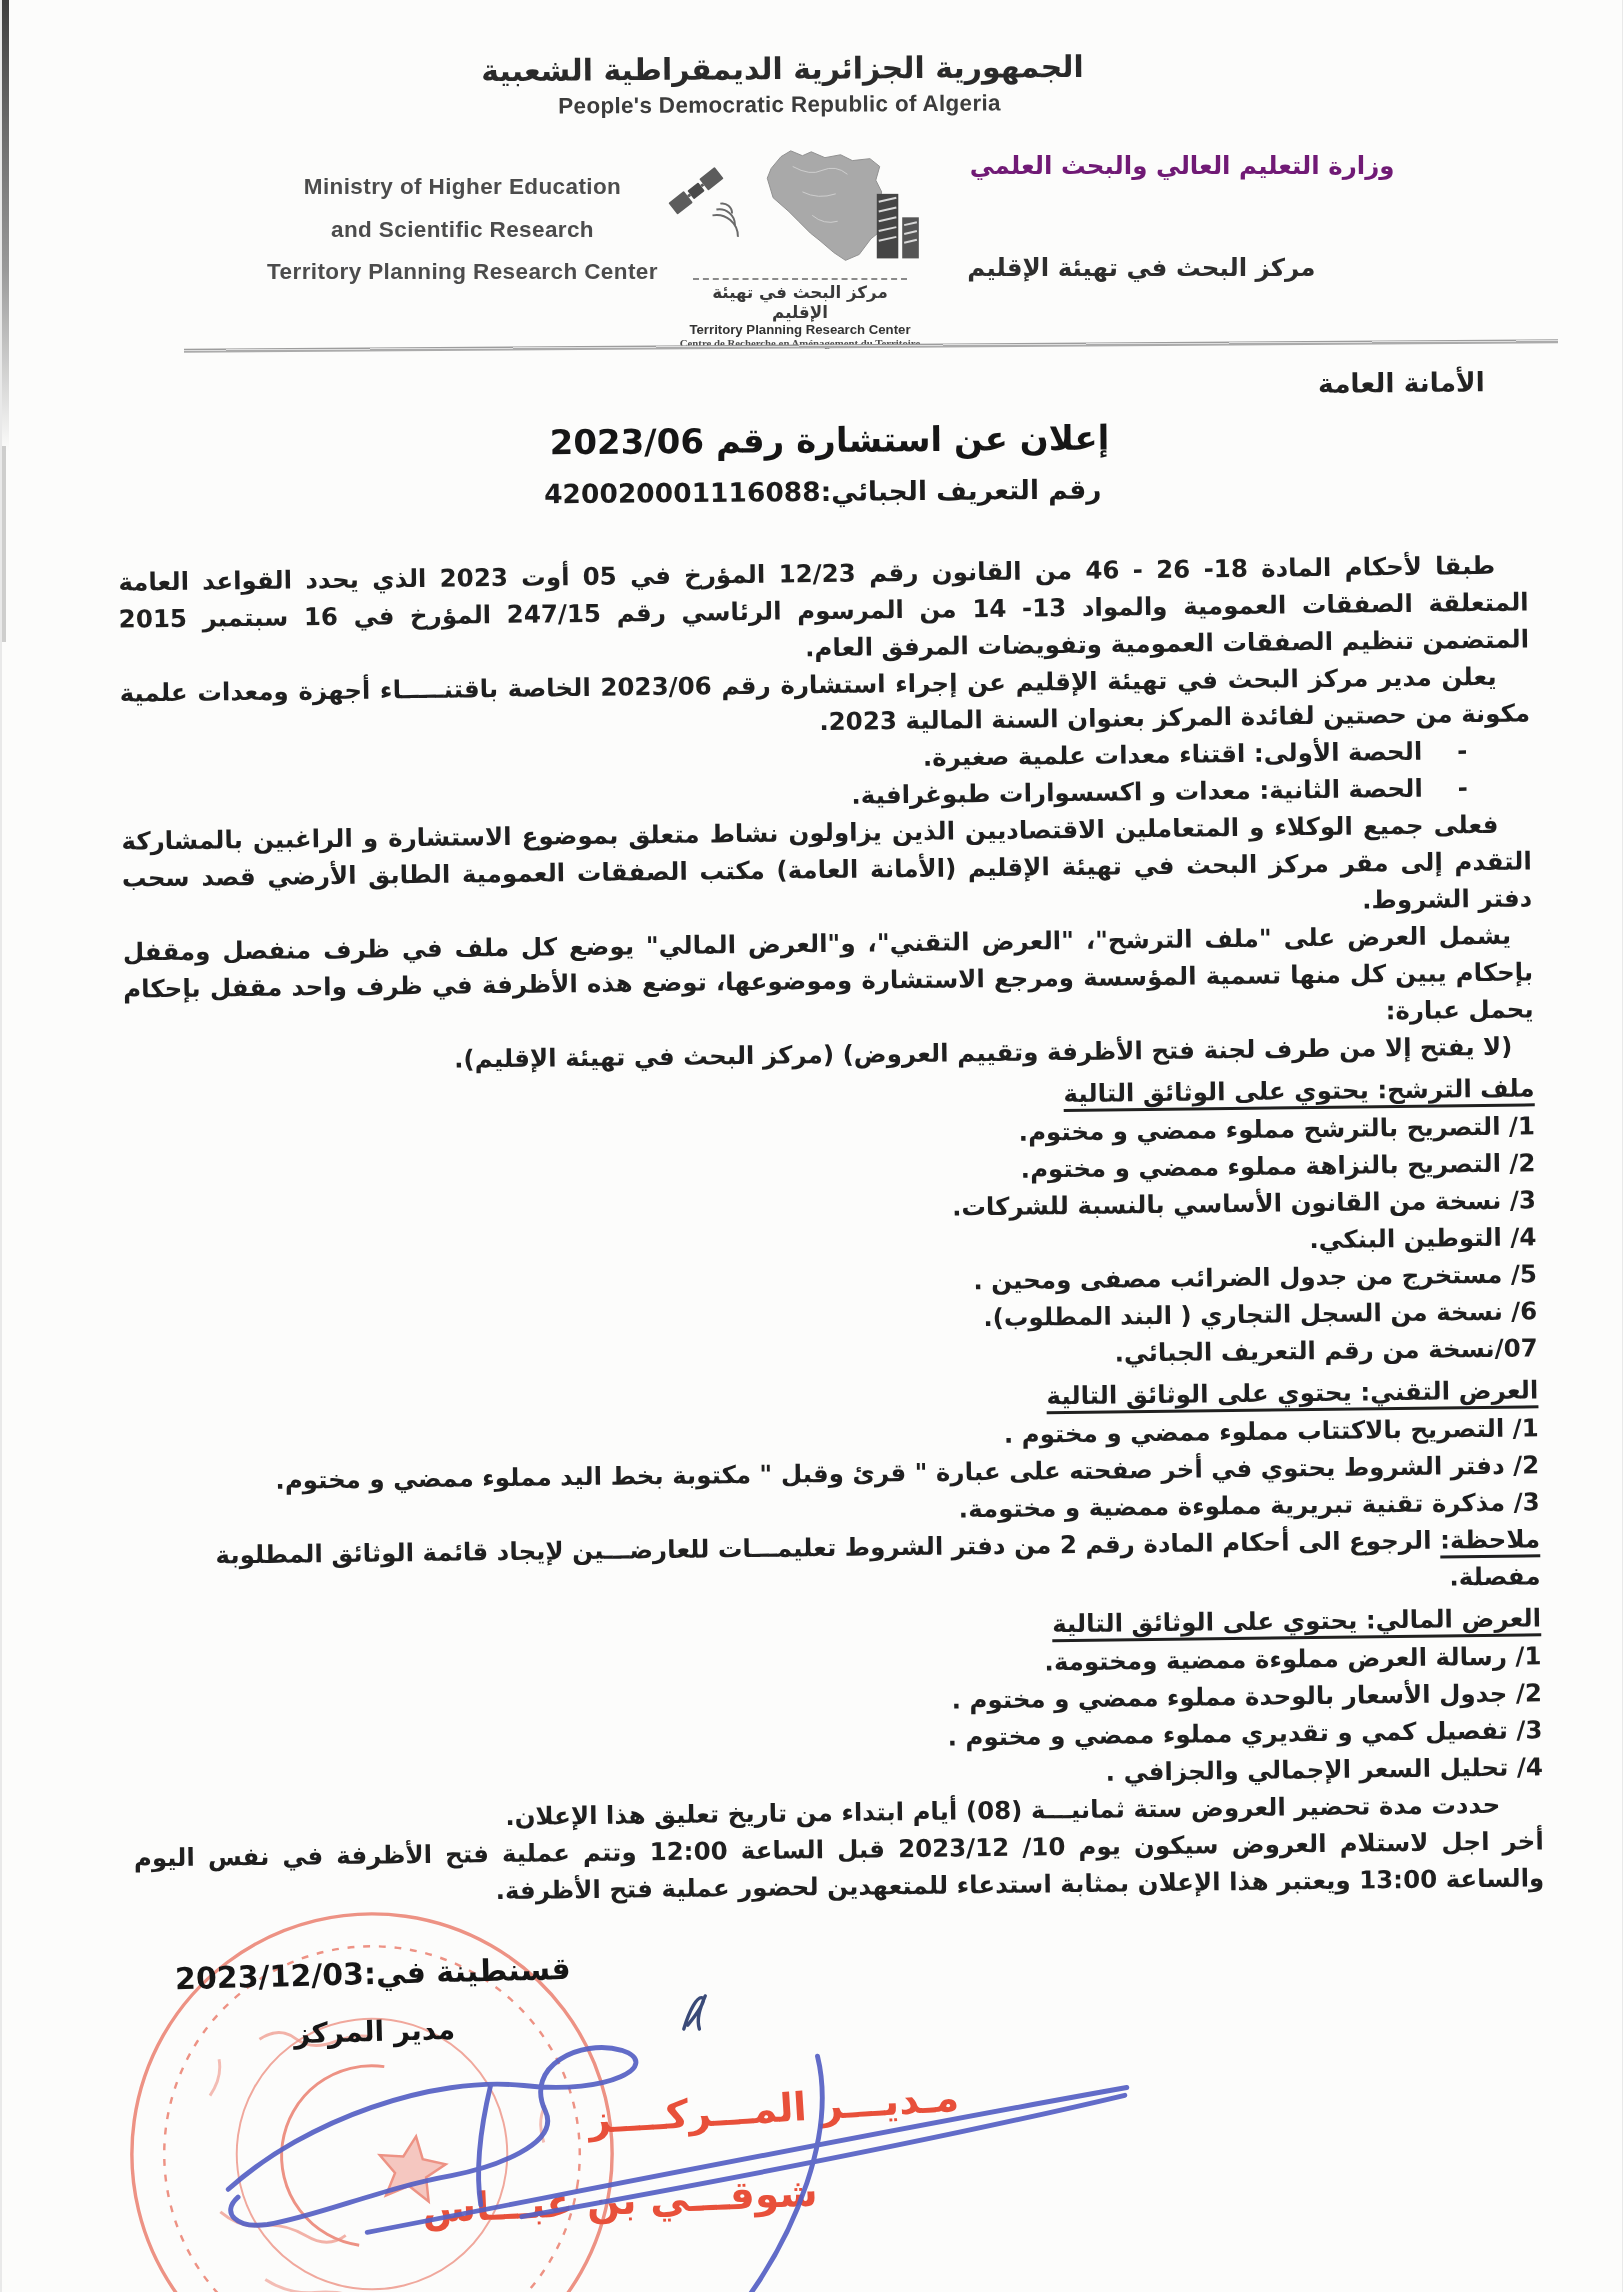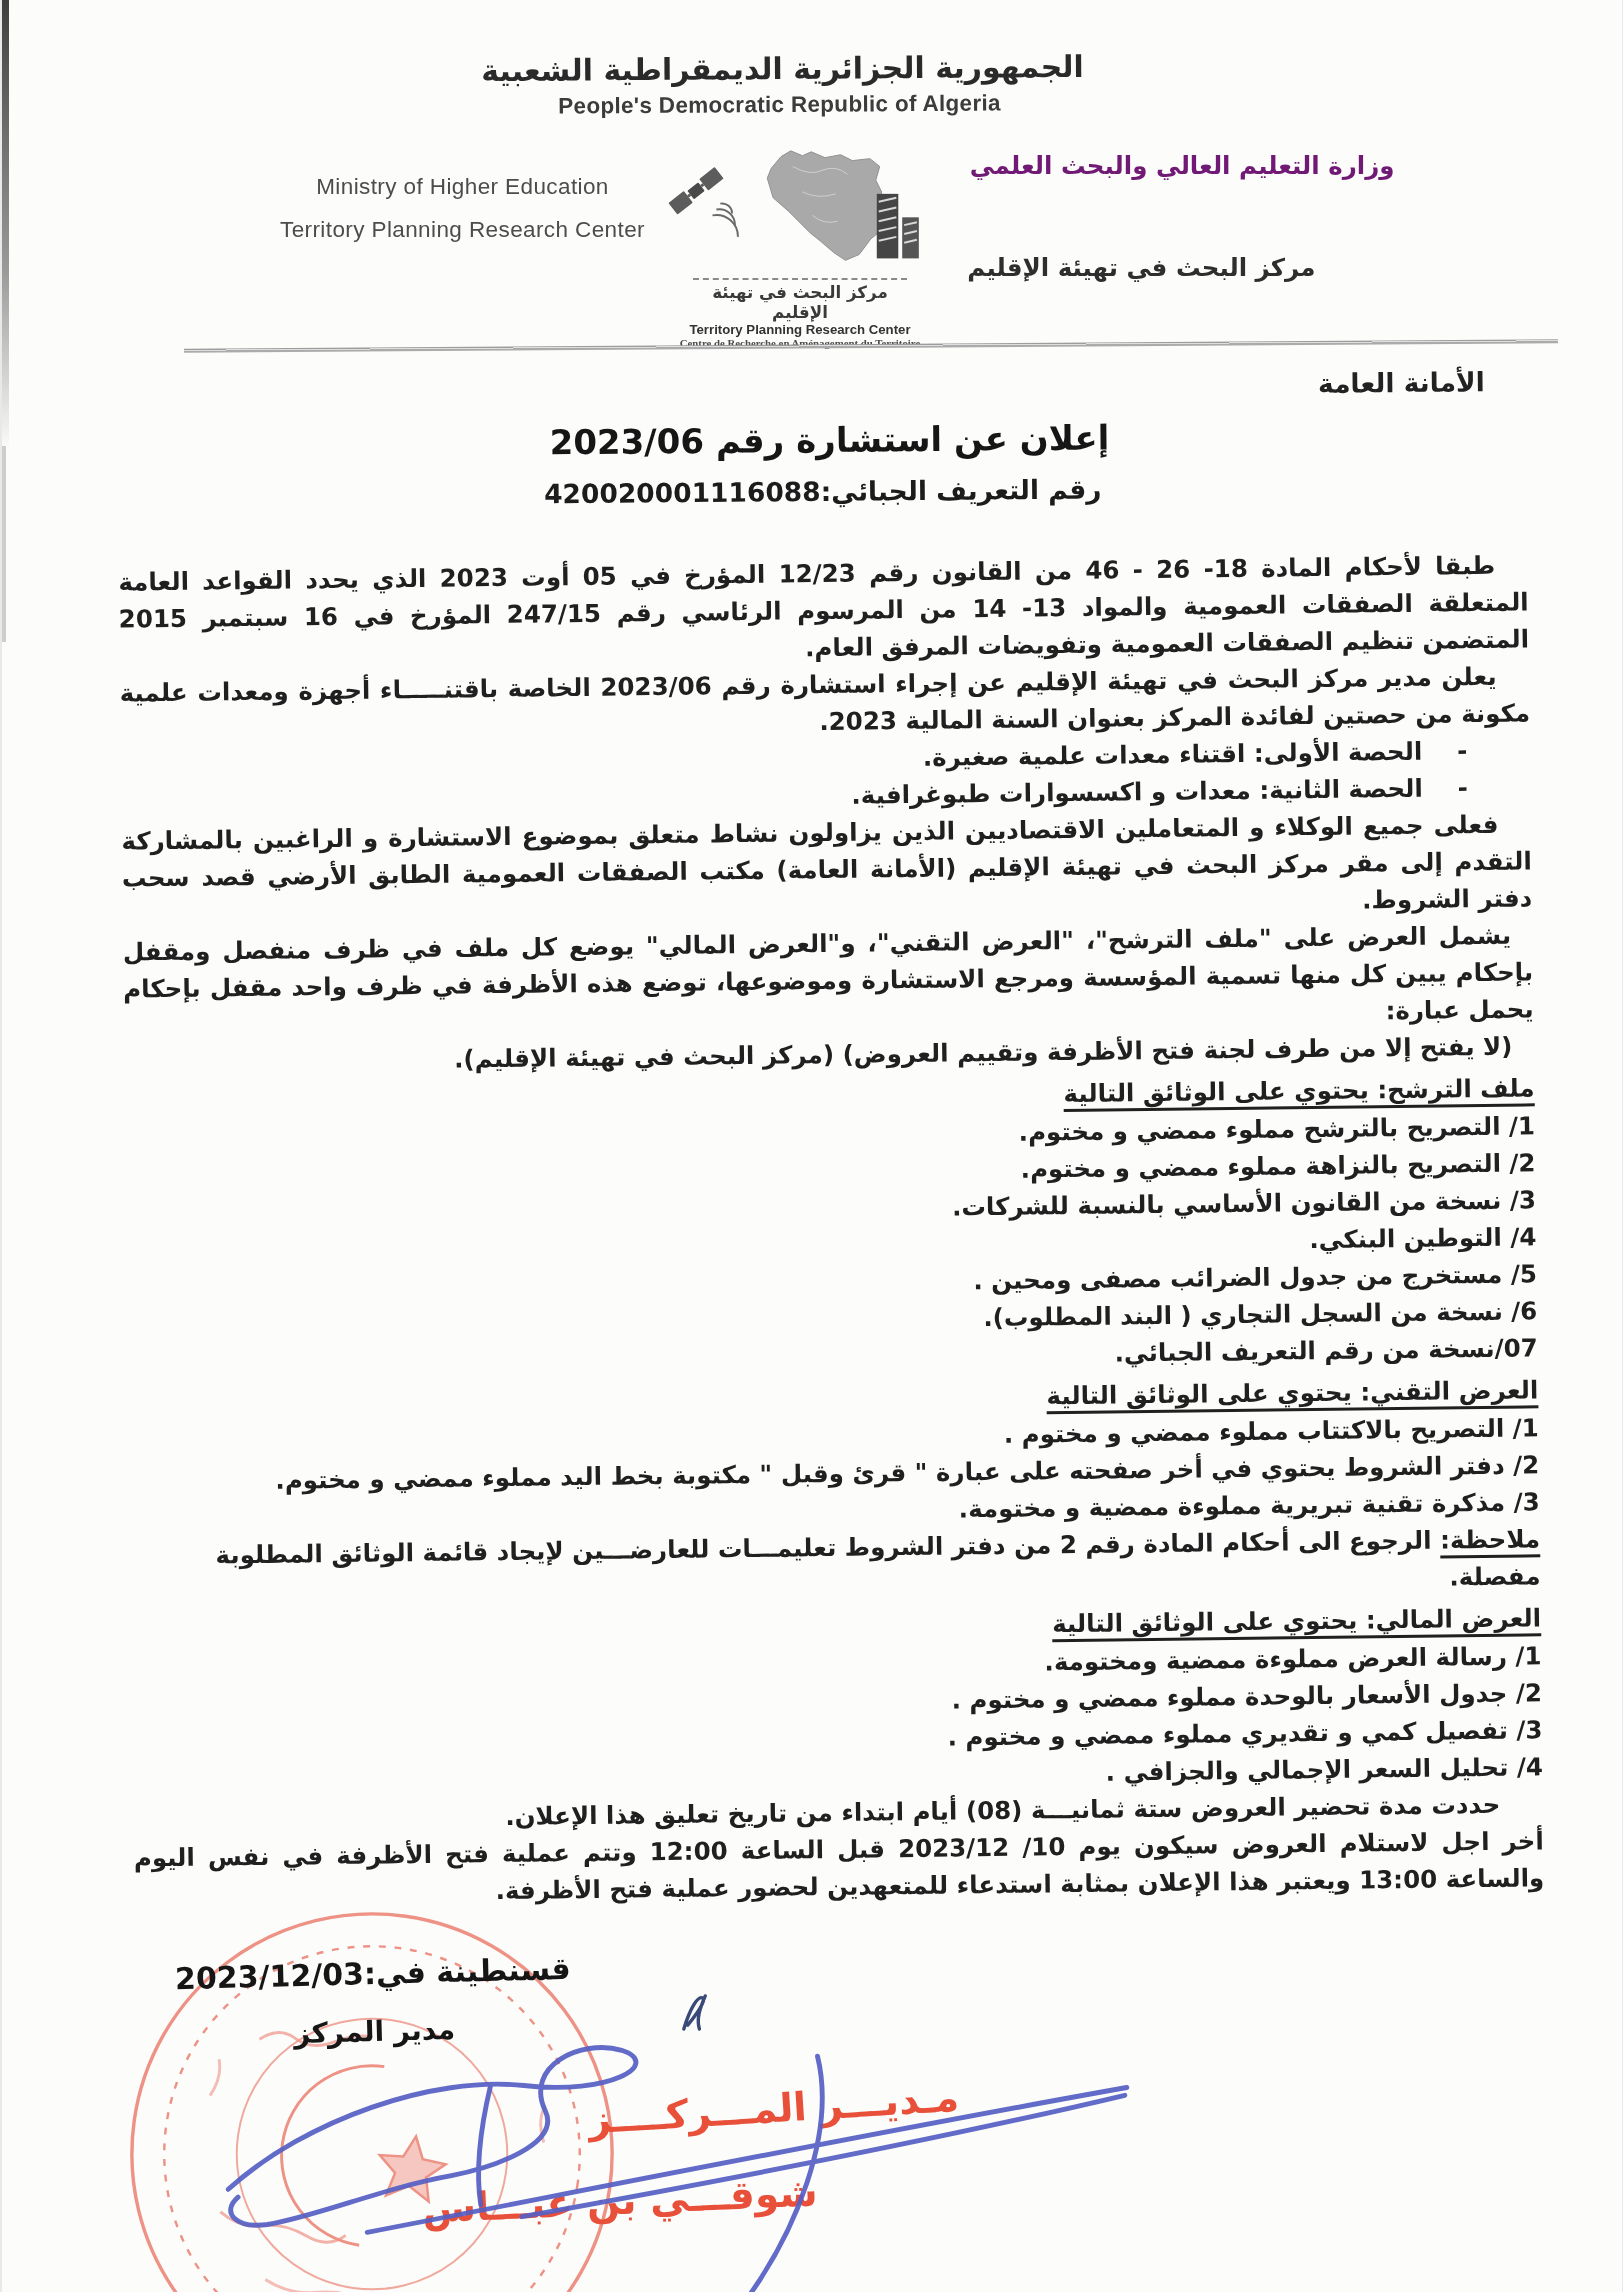--- a/index.html
+++ b/index.html
@@ -17,21 +17,21 @@
     background:linear-gradient(to bottom,#3f3f3f 0%,#6e6e6e 30%,#9a9a9a 60%,rgba(160,160,160,0));}
   .scan-edge2{position:absolute;left:0;top:446px;width:4.9px;height:196px;background:#a8a8a8;opacity:.55;}
 
   
   .republic-ar{position:absolute;top:51px;left:0;right:59px;text-align:center;
     font-size:30px;font-weight:bold;color:#2a2a2a;transform:rotate(-0.4deg);}
   .republic-en{position:absolute;top:92px;left:0;right:65px;text-align:center;
     font-family:"Liberation Sans",sans-serif;font-size:22.5px;font-weight:bold;color:#3c3c3c;
     transform:rotate(-0.4deg);letter-spacing:0.3px;}
   .ministry-en{position:absolute;top:174px;left:155px;width:612px;text-align:center;
-    font-family:"Liberation Sans",sans-serif;font-size:22.5px;font-weight:400;color:#4c4c4c;letter-spacing:0.4px;}
+    font-family:"Liberation Sans",sans-serif;font-size:22.5px;font-weight:700;color:#4c4c4c;letter-spacing:0.4px;}
   .ministry-en div{margin-bottom:16.7px;}
   .ministry-ar-1{position:absolute;top:151px;right:227px;font-size:24.5px;font-weight:bold;color:#701a75;}
   .ministry-ar-2{position:absolute;top:253px;right:306px;font-size:24.5px;font-weight:bold;color:#2e2e2e;}
 
   .logo{position:absolute;top:143px;left:663px;width:271px;text-align:center;}
   .logo svg{display:block;margin:0 auto;}
   .logo-caption-ar{margin:2px auto 0;width:214px;border-top:2px dashed #8a8a8a;padding-top:2px;
     font-size:16.7px;font-weight:bold;color:#3a3a3a;}
   .logo-caption-en{font-family:"Liberation Sans",sans-serif;font-size:13.2px;font-weight:bold;color:#333;}
   .logo-caption-fr{font-family:"Liberation Serif",serif;font-size:10.8px;font-weight:bold;color:#4a4a4a;}
@@ -84,20 +84,21 @@
 <div class="paper">
 
   <div class="scan-edge"></div>
   <div class="scan-edge2"></div>
 
   <div class="republic-ar">الجمهورية الجزائرية الديمقراطية الشعبية</div>
   <div class="republic-en">People's Democratic Republic of Algeria</div>
 
   <div class="ministry-en">
     <div>Ministry of Higher Education</div>
+    <div>and Scientific Research</div>
     <div>Territory Planning Research Center</div>
   </div>
 
   <div class="logo">
     <svg width="271" height="133" viewBox="0 0 276 136">
 
       <g transform="translate(34,46) rotate(-38)" fill="#5c5c5c">
         <rect x="-34" y="-7" width="20" height="15" rx="1"></rect>
         <rect x="-11" y="-5" width="14" height="11" rx="1" fill="#4a4a4a"></rect>
         <rect x="6" y="-7" width="20" height="15" rx="1"></rect>

